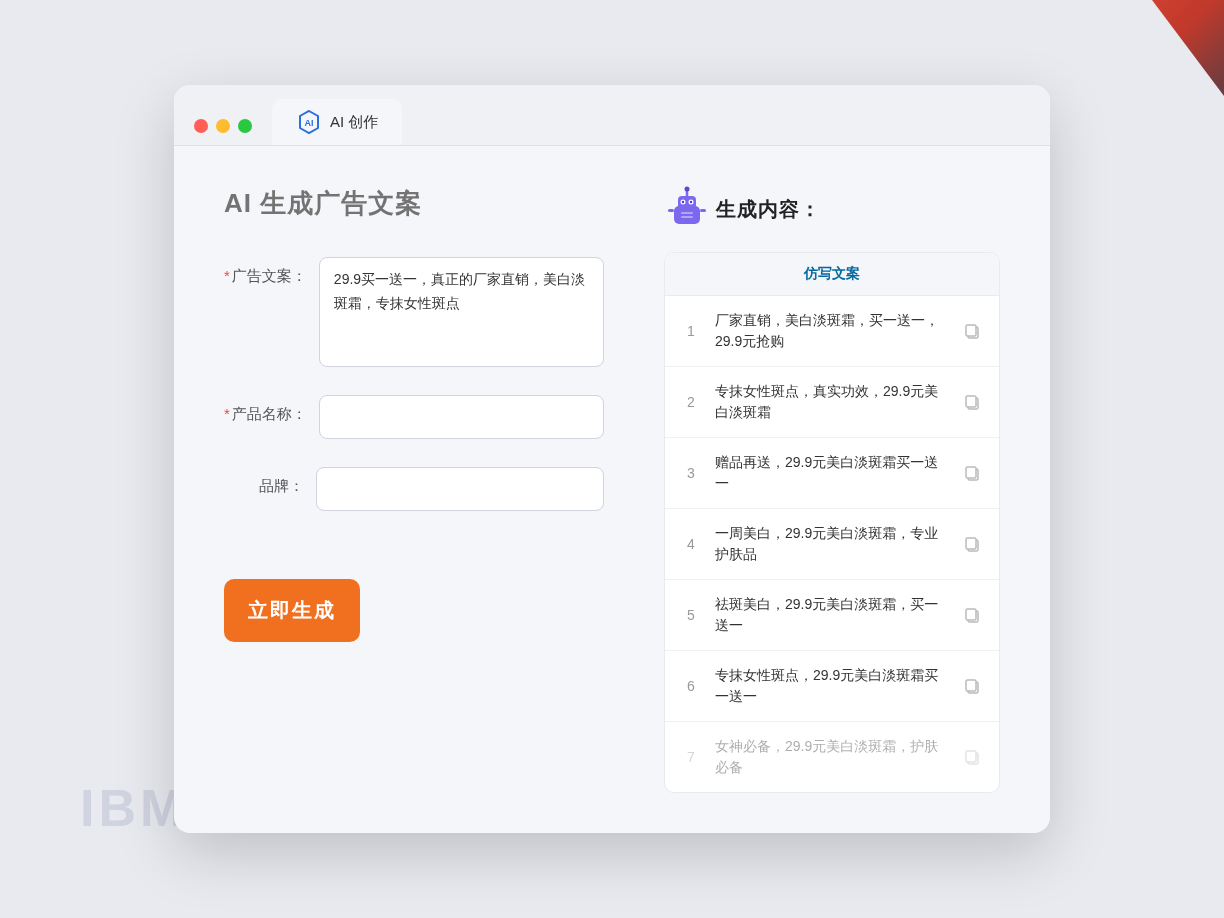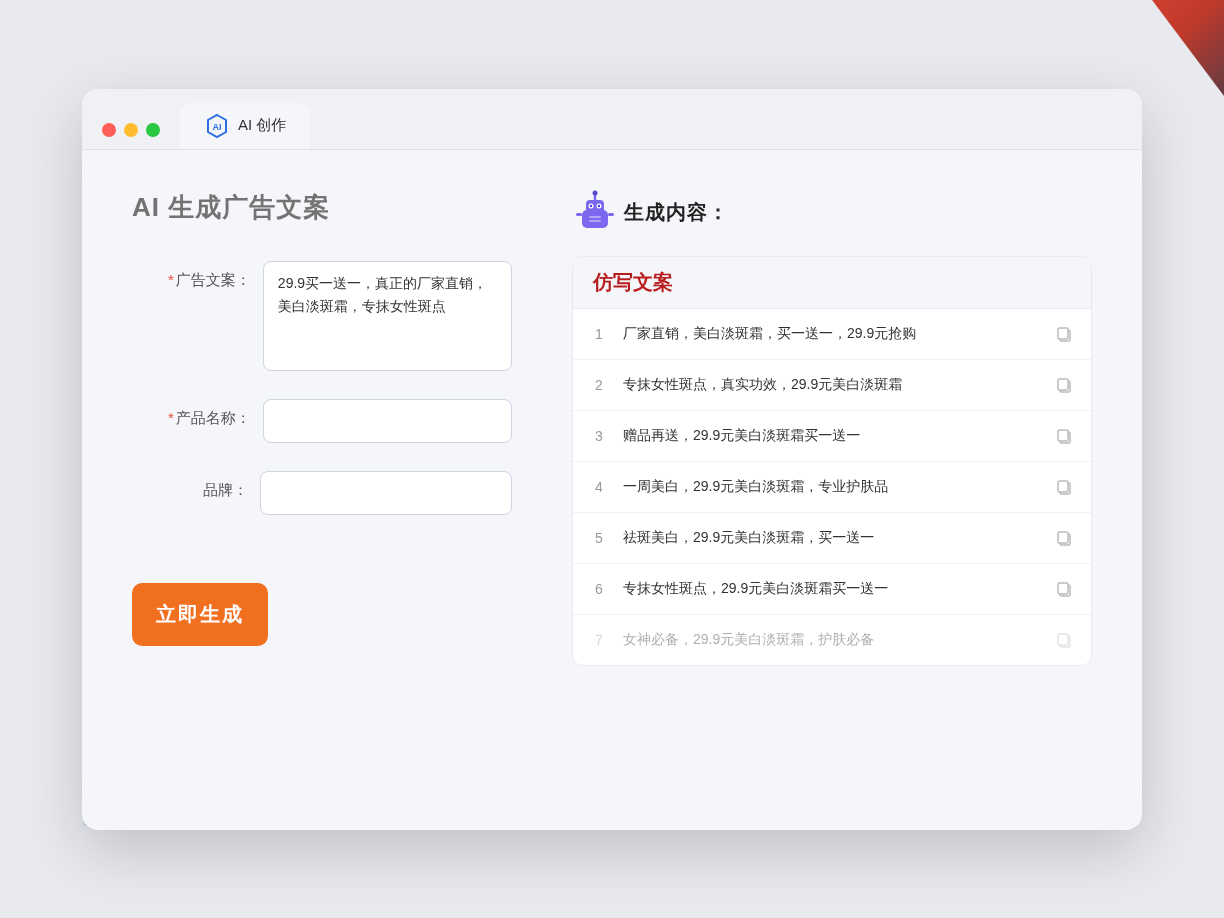--- a/index.html
+++ b/index.html
@@ -23,21 +23,21 @@
       height: 160px;
       background: linear-gradient(135deg, #e74c3c, #c0392b, #2c3e50);
       clip-path: polygon(60% 0%, 100% 0%, 100% 100%, 100% 60%);
       z-index: 0;
     }
 
     
     .browser-window {
       position: relative;
       z-index: 1;
-      width: 1060px;
+      width: 876px;
       background: #f5f6fa;
       border-radius: 16px;
       box-shadow: 0 20px 60px rgba(0,0,0,0.18);
       overflow: hidden;
     }
 
     
     .title-bar {
       background: #f0f1f5;
       padding: 14px 20px 0 20px;
@@ -101,21 +101,20 @@
       color: #737373;
       margin-bottom: 36px;
       letter-spacing: 1px;
     }
 
     .form-group {
       display: flex;
       align-items: flex-start;
       margin-bottom: 28px;
       gap: 12px;
-      margin-left: 36px;
     }
     .form-label {
       font-size: 15px;
       color: #555;
       white-space: nowrap;
       padding-top: 10px;
       min-width: 80px;
       text-align: right;
     }
     .required-star {
@@ -175,24 +174,24 @@
     }
     .result-title {
       font-size: 20px;
       font-weight: 600;
       color: #222;
       letter-spacing: 1px;
     }
     .result-table-header {
       background: #f5f6fa;
       padding: 12px 20px;
-      font-size: 20px;
+      font-size: 14px;
       font-weight: 600;
-      color: #b91c1c;
-      text-align: left;
+      color: #0369a1;
+      text-align: center;
       border-bottom: 1px solid #e8eaf0;
     }
     .result-row {
       display: flex;
       align-items: center;
       padding: 14px 16px;
       border-bottom: 1px solid #f0f1f5;
       gap: 14px;
     }
     .result-row:last-child {

